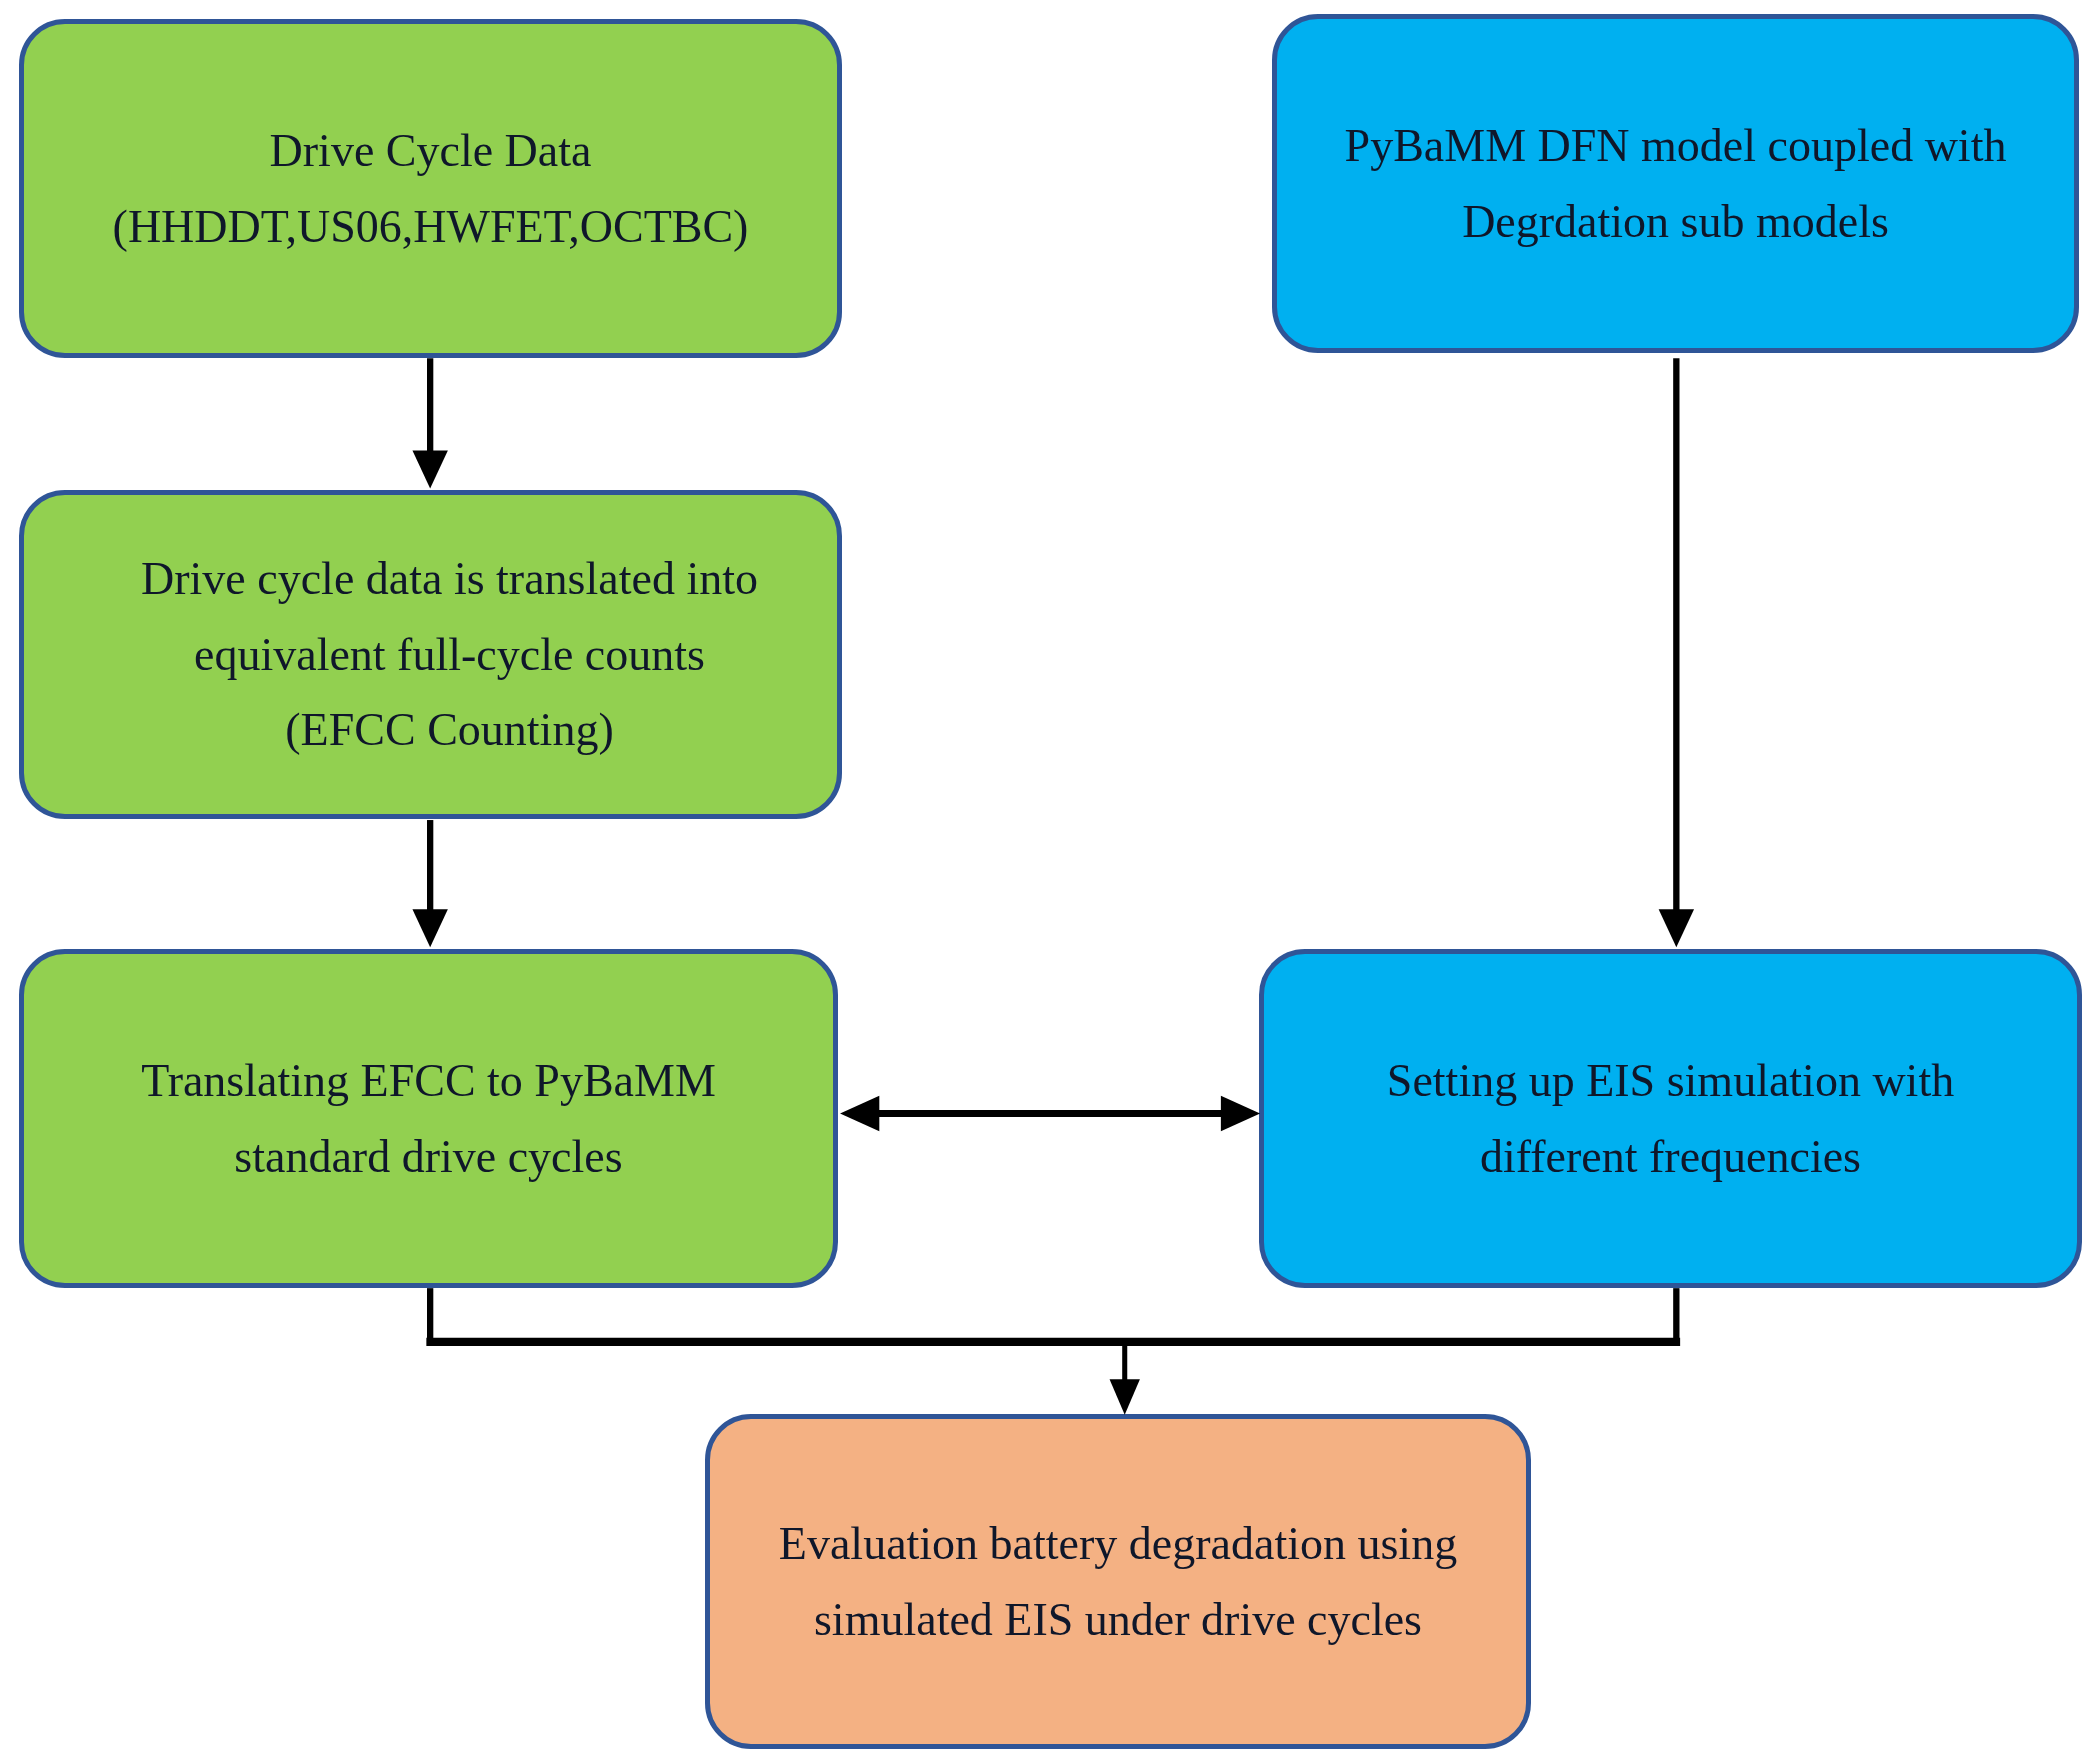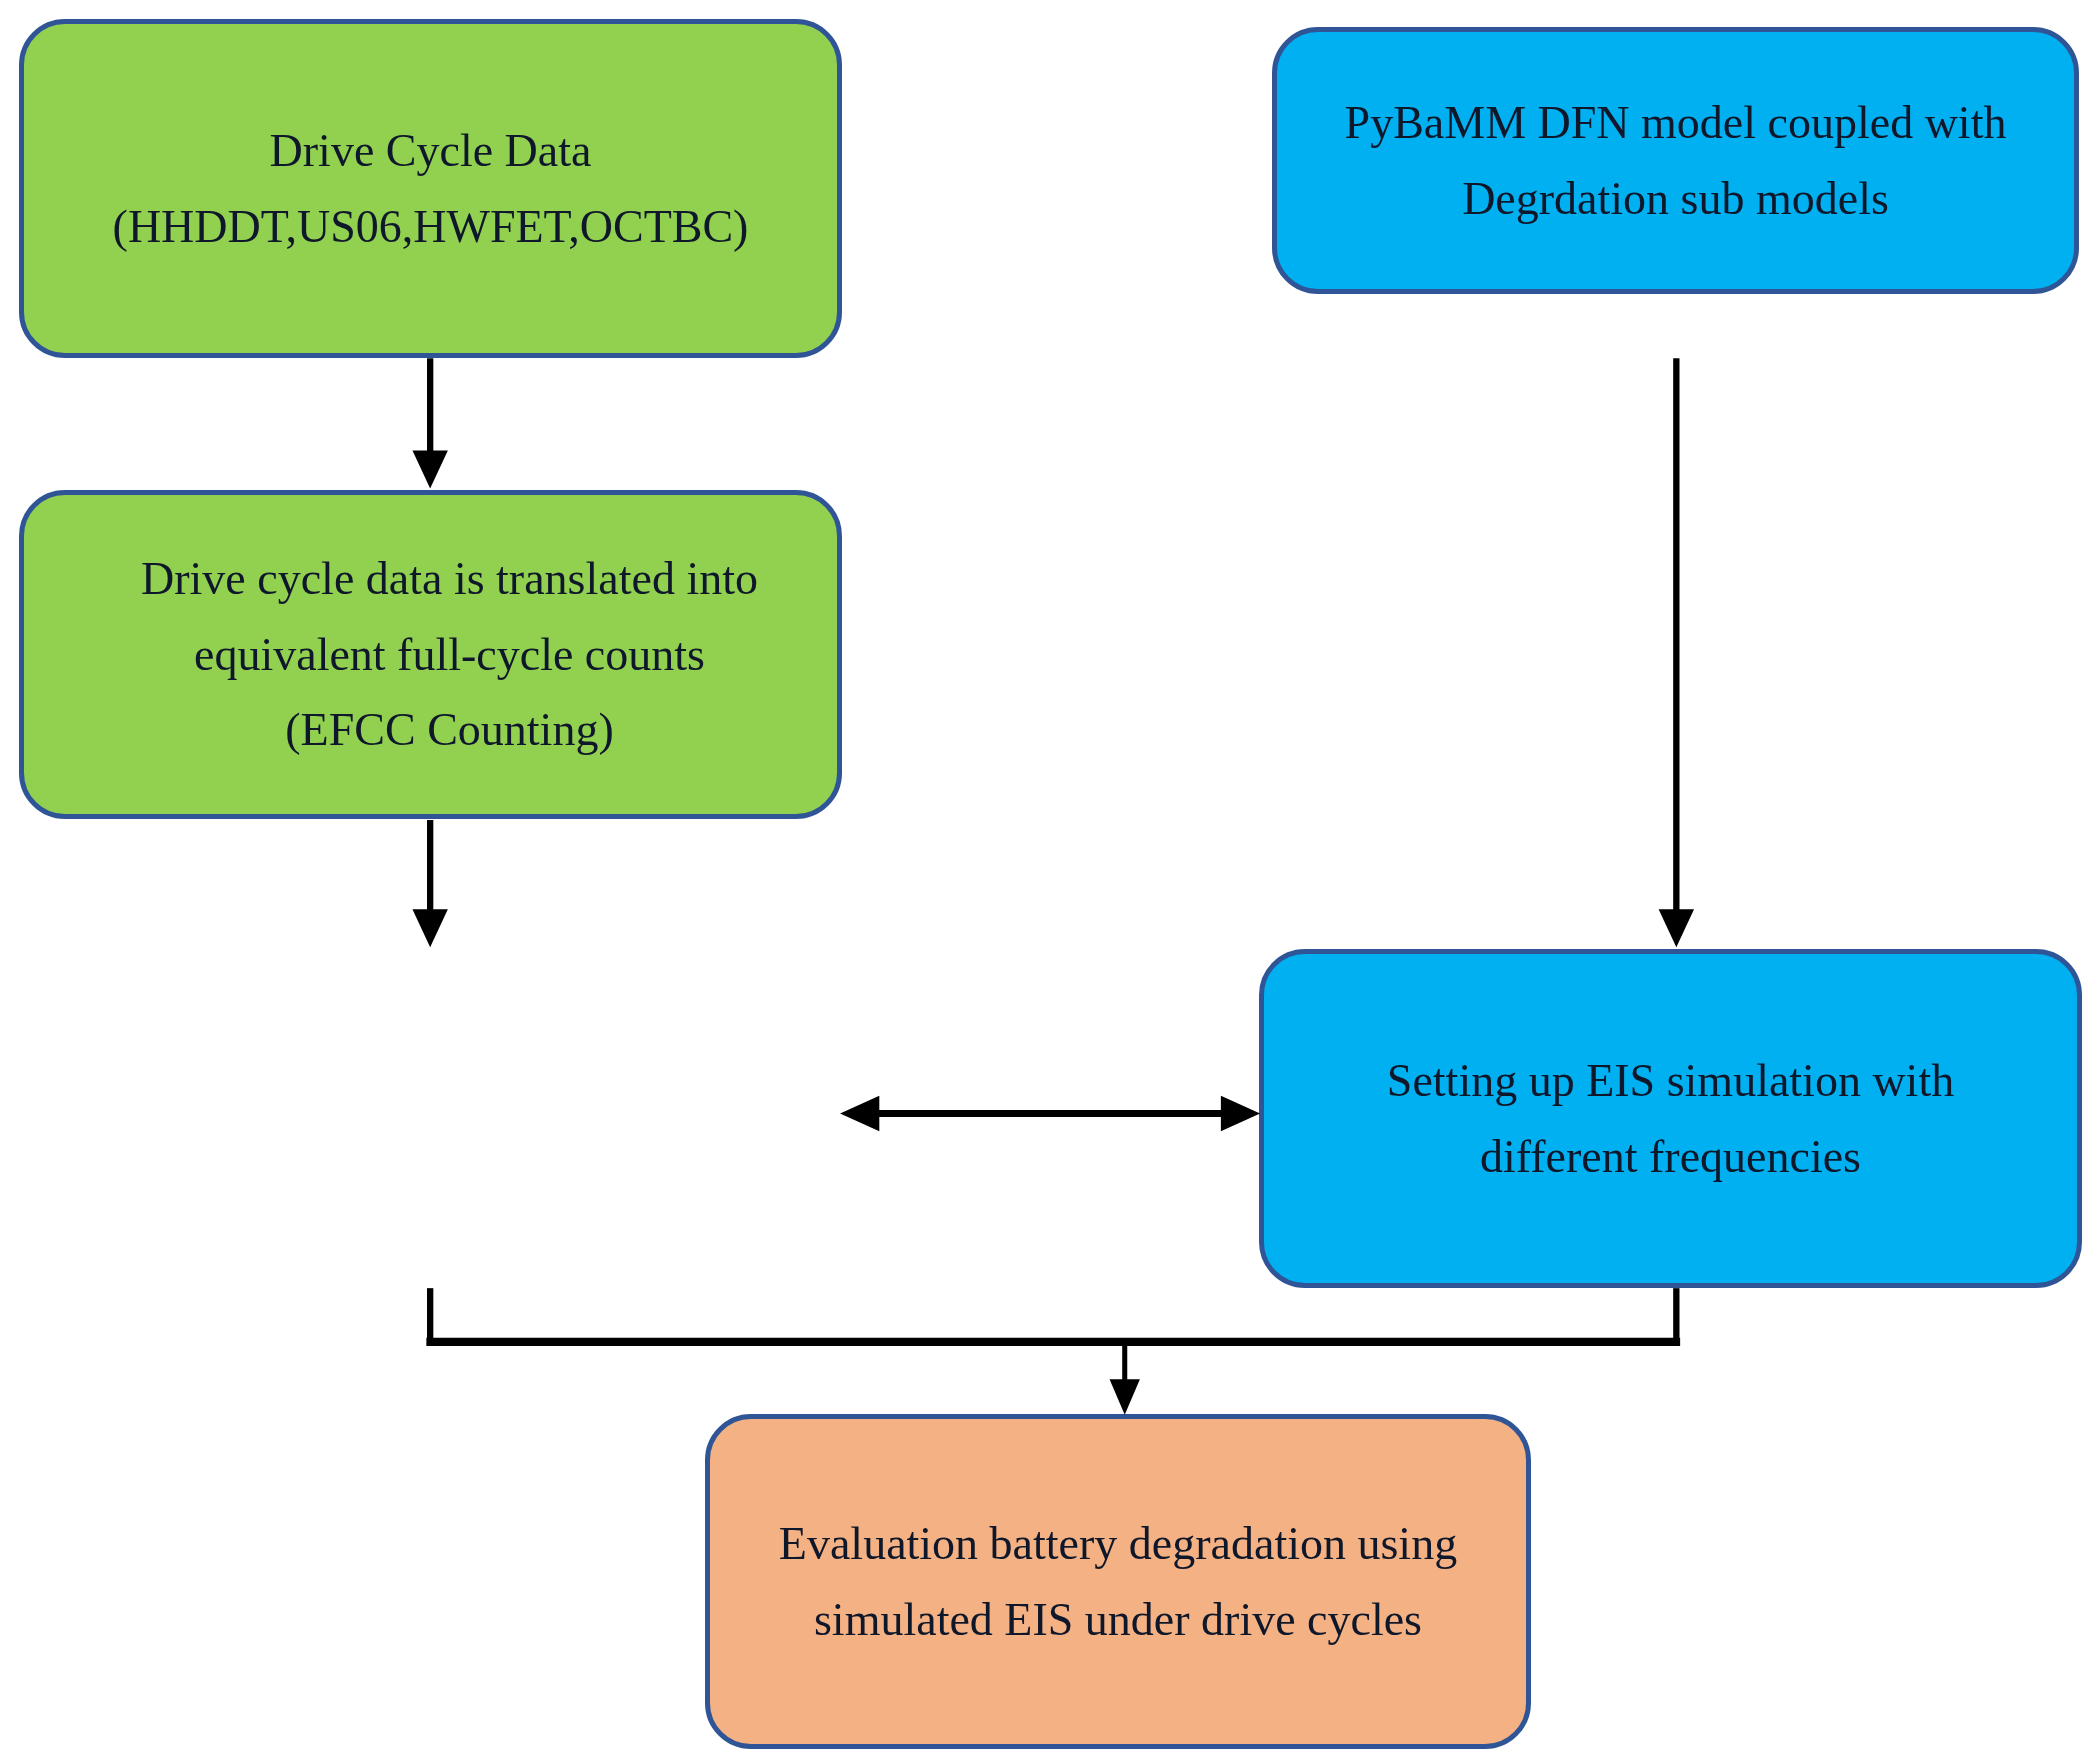--- a/index.html
+++ b/index.html
@@ -25,21 +25,21 @@
     text-align: center;
     color: #0f172a;
     font-size: 46px;
     line-height: 1.65;
   }
   .node-text {
     white-space: pre-line;
     padding: 0 12.7px;
   }
   #node-drive-cycle-data   { left: 19px;   top: 19px;   width: 823px; height: 339px; }
-  #node-pybamm-dfn-model   { left: 1272px; top: 27px;   width: 807px; height: 267px; }
+  #node-pybamm-dfn-model   { left: 1272px; top: 14px;   width: 807px; height: 339px; }
   #node-efcc-counting      { left: 19px;   top: 490px;  width: 823px; height: 329px; }
   #node-translating-efcc   { left: 19px;   top: 949px; width: 819px; height: 339px; }
   #node-eis-simulation     { left: 1259px; top: 949px; width: 823px; height: 339px; }
   #node-evaluation         { left: 705px; top: 1414px; width: 826px; height: 335px; }
   #arrow-overlay {
     position: absolute;
     left: 0;
     top: 0;
     width: 2097px;
     height: 1759px;
@@ -62,20 +62,24 @@
     <span class="node-text">PyBaMM DFN model coupled with
 Degrdation sub models</span>
   </div>
 
   <div class="node" id="node-efcc-counting" style="background-color: rgb(146, 208, 80); padding-left: 38px;">
     <span class="node-text">Drive cycle data is translated into
 equivalent full-cycle counts
 (EFCC Counting)</span>
   </div>
 
+  <div class="node" id="node-translating-efcc" style="background-color: rgb(146, 208, 80);">
+    <span class="node-text">Translating EFCC to PyBaMM
+standard drive cycles</span>
+  </div>
 
   <div class="node" id="node-eis-simulation" style="background-color: rgb(0, 176, 240);">
     <span class="node-text">Setting up EIS simulation with
 different frequencies</span>
   </div>
 
   <div class="node" id="node-evaluation" style="background-color: rgb(244, 177, 131);">
     <span class="node-text">Evaluation battery degradation using
 simulated EIS under drive cycles</span>
   </div>

